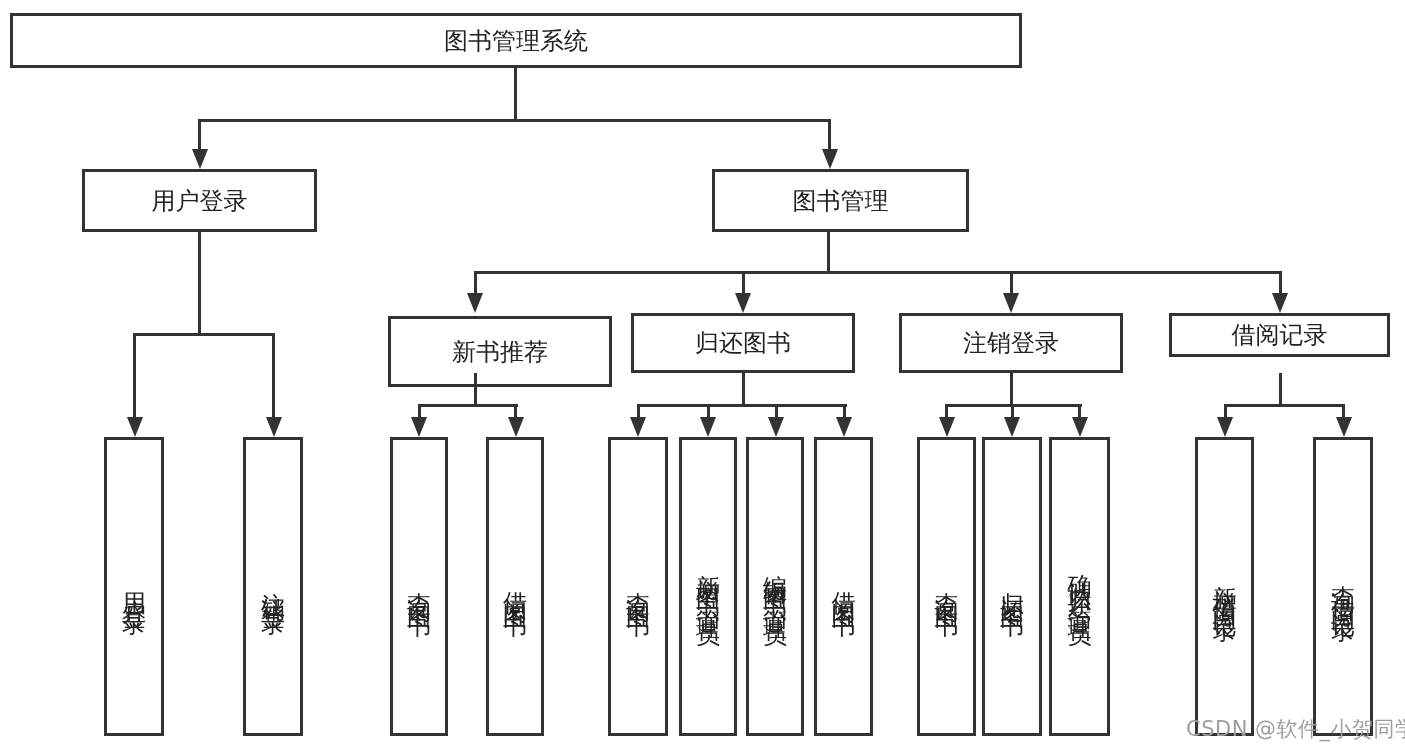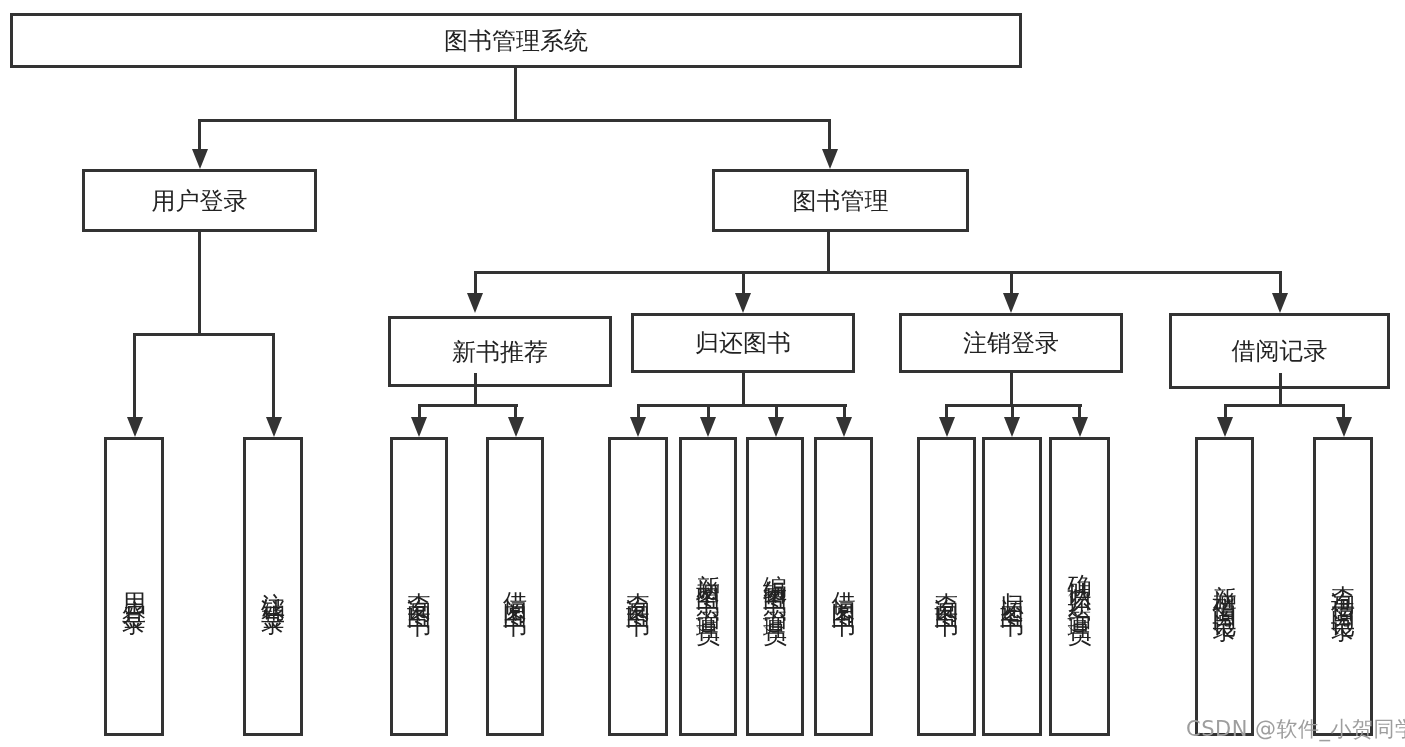--- a/index.html
+++ b/index.html
@@ -57,21 +57,21 @@
 <div class="box" style="left:82px;top:169px;width:235px;height:63px;">用户登录</div>
 
 <div class="box" style="left:712px;top:169px;width:257px;height:63px;">图书管理</div>
 
 <div class="box" style="left:363px;top:316px;width:224px;height:71px;margin-left:25px;">新书推荐</div>
 
 <div class="box" style="left:631px;top:313px;width:224px;height:60px;">归还图书</div>
 
 <div class="box" style="left:899px;top:313px;width:224px;height:60px;">注销登录</div>
 
-<div class="box" style="left:1169px;top:313px;width:221px;height:76px;">借阅记录</div>
+<div class="box" style="left:1169px;top:313px;width:221px;height:44px;">借阅记录</div>
 
 <div class="box vtext" style="left:104px;top:437px;width:60px;height:299px;">用户登录</div>
 <div class="box vtext" style="left:243px;top:437px;width:60px;height:299px;">注销登录</div>
 
 <div class="box vtext" style="left:390px;top:437px;width:58px;height:299px;">查询图书</div>
 <div class="box vtext" style="left:486px;top:437px;width:58px;height:299px;">借阅图书</div>
 
 <div class="box vtext" style="left:608px;top:437px;width:60px;height:299px;">查询图书</div>
 <div class="box vtext" style="left:679px;top:437px;width:58px;height:299px;">新增图书（管理员）</div>
 <div class="box vtext" style="left:746px;top:437px;width:58px;height:299px;">编辑图书（管理员）</div>

